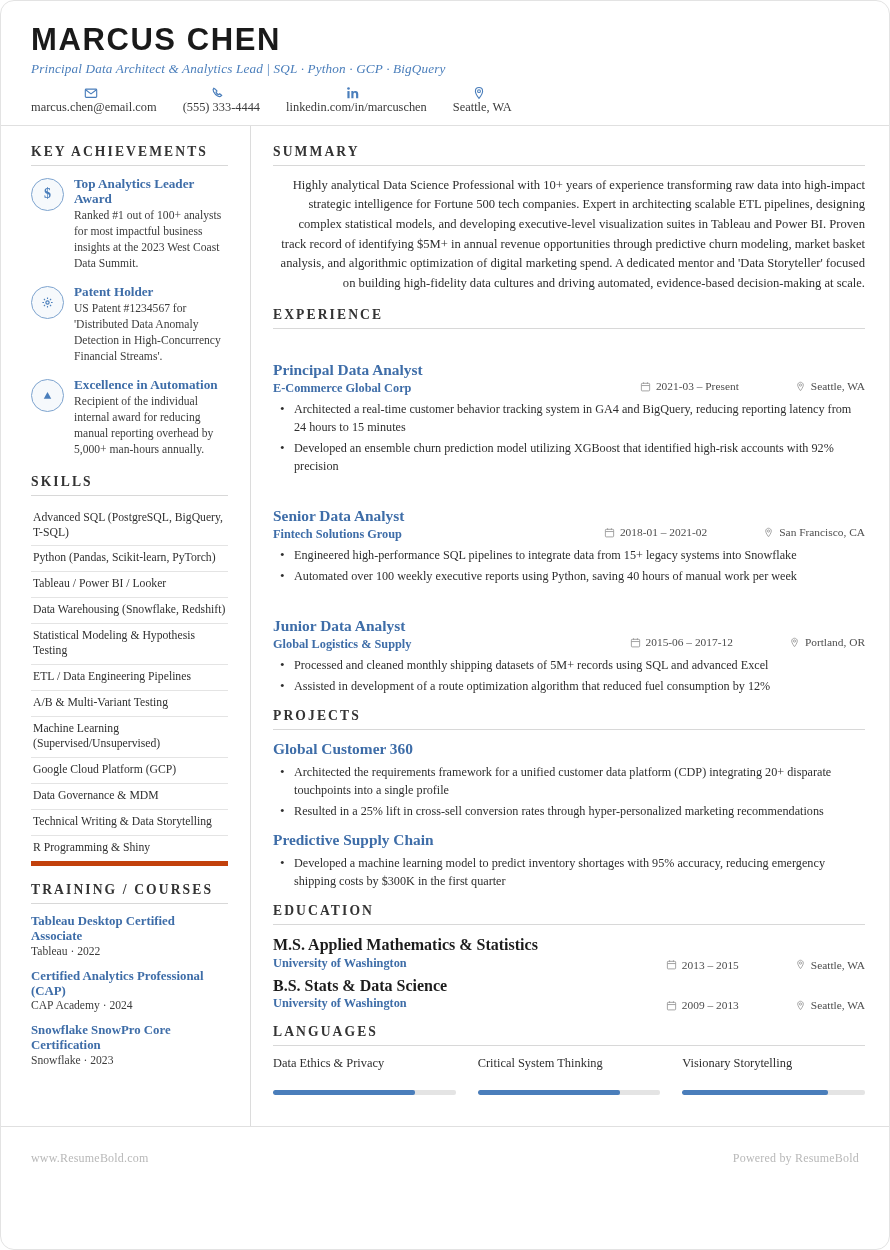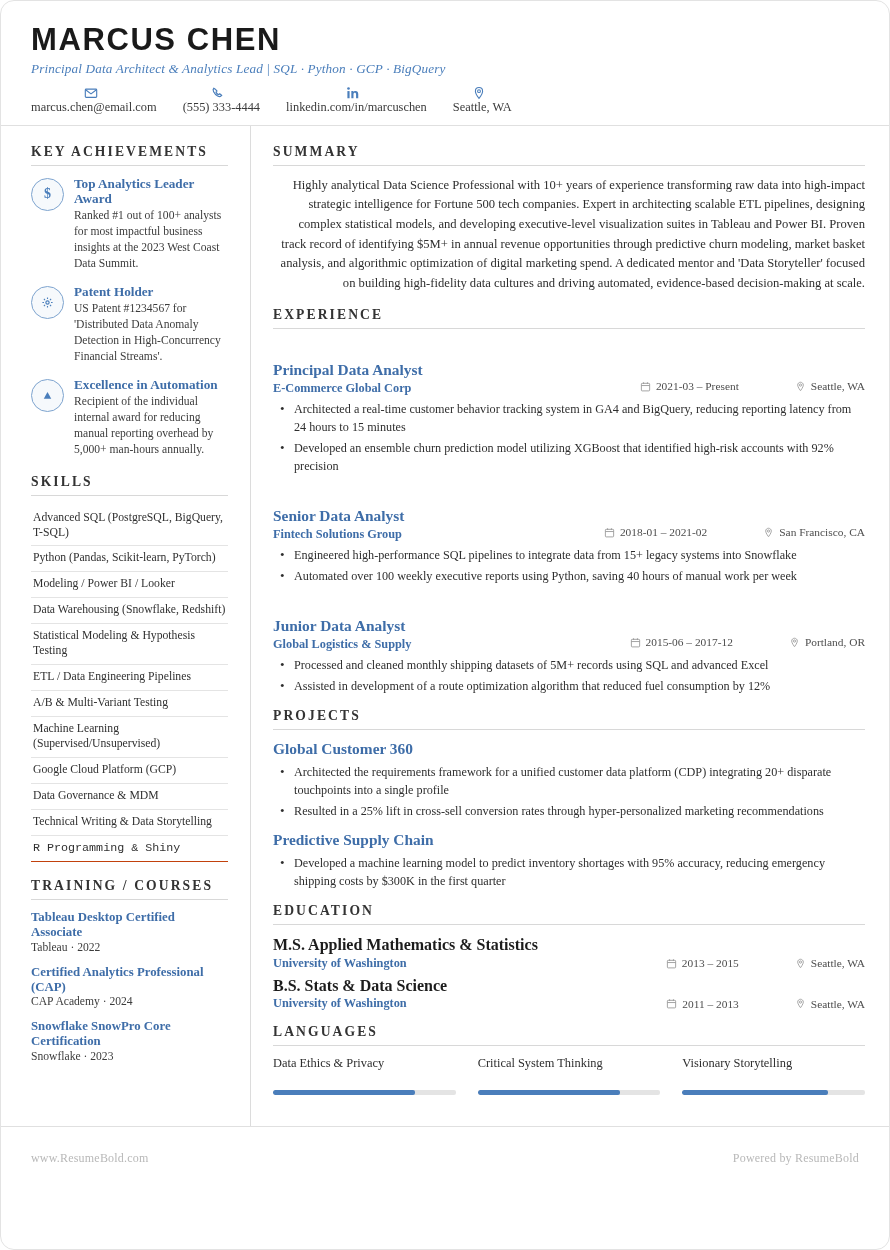--- a/index.html
+++ b/index.html
@@ -152,21 +152,21 @@
   }
 
   
   .skill {
     font-size: 11.7px;
     color: #303030;
     line-height: 1.28;
     padding: 5px 0 5px 2px;
     border-bottom: 1px solid #e4e4e4;
   }
-  .skill:last-child { border-bottom: 1px solid #c2410c; font-family: Liberation Mono, monospace; }
+  .skill:last-child { border-bottom: 5px solid #c2410c; }
 
   
   .course { margin-bottom: 11px; }
   .course-title {
     font-size: 12.8px;
     font-weight: bold;
     color: #3e6da8;
     line-height: 1.16;
   }
   .course-meta {
@@ -267,21 +267,21 @@
   .edu { margin-bottom: 5px; }
   .edu-degree {
     font-size: 16px;
     font-weight: bold;
     color: #1c1c1c;
     line-height: 1.22;
     margin-bottom: 1px;
   }
   .edu-line {
     display: flex;
-    align-items: center;
+    align-items: flex-end;
     justify-content: space-between;
   }
   .edu-school {
     font-size: 12.3px;
     font-weight: bold;
     color: #3e6da8;
   }
 
   
   .langs {
@@ -416,21 +416,21 @@
             <div class="ach-desc">Recipient of the individual internal award for reducing manual reporting overhead by 5,000+ man-hours annually.</div>
           </div>
         </div>
       </div>
 
       <div class="sec">
         <div class="sec-title">SKILLS</div>
         <div class="sec-rule"></div>
         <div class="skill">Advanced SQL (PostgreSQL, BigQuery, T-SQL)</div>
         <div class="skill">Python (Pandas, Scikit-learn, PyTorch)</div>
-        <div class="skill">Modeling / Power BI / Looker</div>
+        <div class="skill">Tableau / Power BI / Looker</div>
         <div class="skill">Data Warehousing (Snowflake, Redshift)</div>
         <div class="skill">Statistical Modeling &amp; Hypothesis Testing</div>
         <div class="skill">ETL / Data Engineering Pipelines</div>
         <div class="skill">A/B &amp; Multi-Variant Testing</div>
         <div class="skill">Machine Learning (Supervised/Unsupervised)</div>
         <div class="skill">Google Cloud Platform (GCP)</div>
         <div class="skill">Data Governance &amp; MDM</div>
         <div class="skill">Technical Writing &amp; Data Storytelling</div>
         <div class="skill">R Programming &amp; Shiny</div>
       </div>
@@ -617,21 +617,21 @@
           <div class="edu-line">
             <div class="edu-school">University of Washington</div>
             <div class="job-meta">
               <span class="mi">
                 <span class="ico">
                   <svg viewBox="0 0 16 16" width="11" height="11" fill="none" stroke="currentColor" stroke-width="1.3">
                     <rect x="2" y="3.4" width="12" height="11" rx="1.1"></rect>
                     <path d="M2 6.6h12M5.2 1.8v2.6M10.8 1.8v2.6"></path>
                   </svg>
                 </span>
-                <span>2011 – 2013</span>
+                <span>2009 – 2013</span>
               </span>
               <span class="mi">
                 <span class="ico">
                   <svg viewBox="0 0 16 16" width="11" height="11" fill="none" stroke="currentColor" stroke-width="1.25">
                     <path d="M8 1.8c-2.3 0-4.1 1.8-4.1 4.1 0 3 4.1 8.2 4.1 8.2s4.1-5.2 4.1-8.2c0-2.3-1.8-4.1-4.1-4.1z"></path>
                     <circle cx="8" cy="5.9" r="1.6"></circle>
                   </svg>
                 </span>
                 <span>Seattle, WA</span>
               </span>

